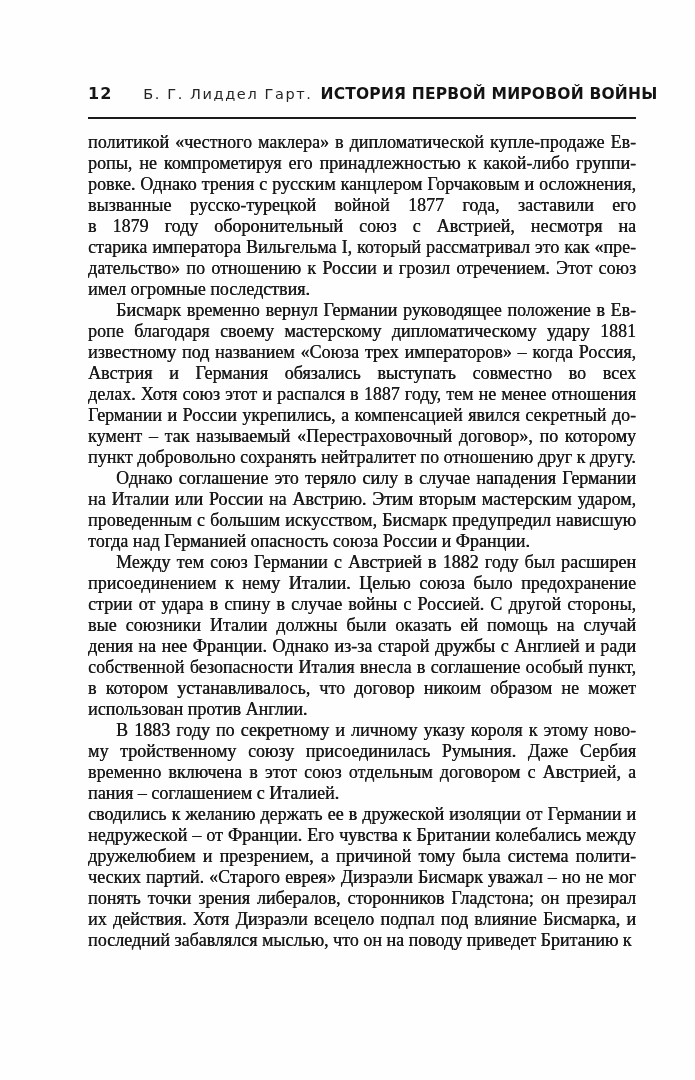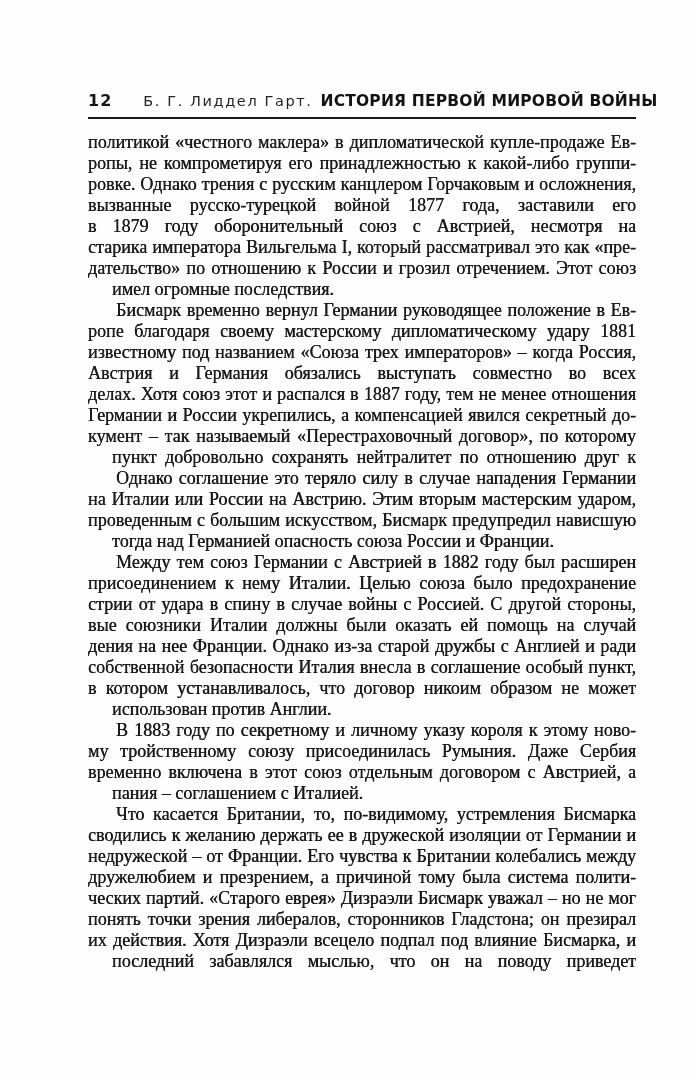--- a/index.html
+++ b/index.html
@@ -22,21 +22,20 @@
     justify-content: space-between;
     align-items: baseline;
     white-space: nowrap;
   }
   .page-number {
     font-family: "DejaVu Sans", sans-serif;
     font-weight: 700;
     font-size: 16px;
     letter-spacing: 1px;
     color: #161616;
-    margin-top: 7px;
   }
   .running-title { text-align: left; margin-left: 31px; }
   .running-author {
     font-family: "DejaVu Sans", sans-serif;
     font-weight: 400;
     font-size: 14.5px;
     letter-spacing: 1.6px;
     color: #242424;
     margin-right: 8px;
   }
@@ -62,21 +61,21 @@
     color: #1b1b1b;
     text-shadow: 0.35px 0 0 currentColor; 
   }
   .para { margin: 0; }
   .line {
     text-align: justify;
     text-align-last: justify;
     height: 21px;
     overflow: hidden;
   }
-  .line.last { text-align-last: left; margin-left: 24px; }
+  .line.last { text-align-last: left; }
   .line.indent { text-indent: 28px; }
 </style>
 </head>
 <body>
 
 <div class="page">
 
   <div class="header">
     <span class="page-number">12</span>
     <span class="running-title">
@@ -123,21 +122,20 @@
         <div class="line">в котором устанавливалось, что договор никоим образом не может быть</div>
         <div class="line last">использован против Англии.</div>
       </div>
       <div class="para">
         <div class="line indent">В 1883 году по секретному и личному указу короля к этому ново-</div>
         <div class="line">му тройственному союзу присоединилась Румыния. Даже Сербия была</div>
         <div class="line">временно включена в этот союз отдельным договором с Австрией, а Ис-</div>
         <div class="line last">пания – соглашением с Италией.</div>
       </div>
       <div class="para">
-        <div class="line indent">Что касается Британии, то, по-видимому, устремления Бисмарка</div>
         <div class="line">сводились к желанию держать ее в дружеской изоляции от Германии и</div>
         <div class="line">недружеской – от Франции. Его чувства к Британии колебались между</div>
         <div class="line">дружелюбием и презрением, а причиной тому была система полити-</div>
         <div class="line">ческих партий. «Старого еврея» Дизраэли Бисмарк уважал – но не мог</div>
         <div class="line">понять точки зрения либералов, сторонников Гладстона; он презирал</div>
         <div class="line">их действия. Хотя Дизраэли всецело подпал под влияние Бисмарка, и</div>
         <div class="line last">последний забавлялся мыслью, что он на поводу приведет Британию к</div>
       </div>
     </div>
 

